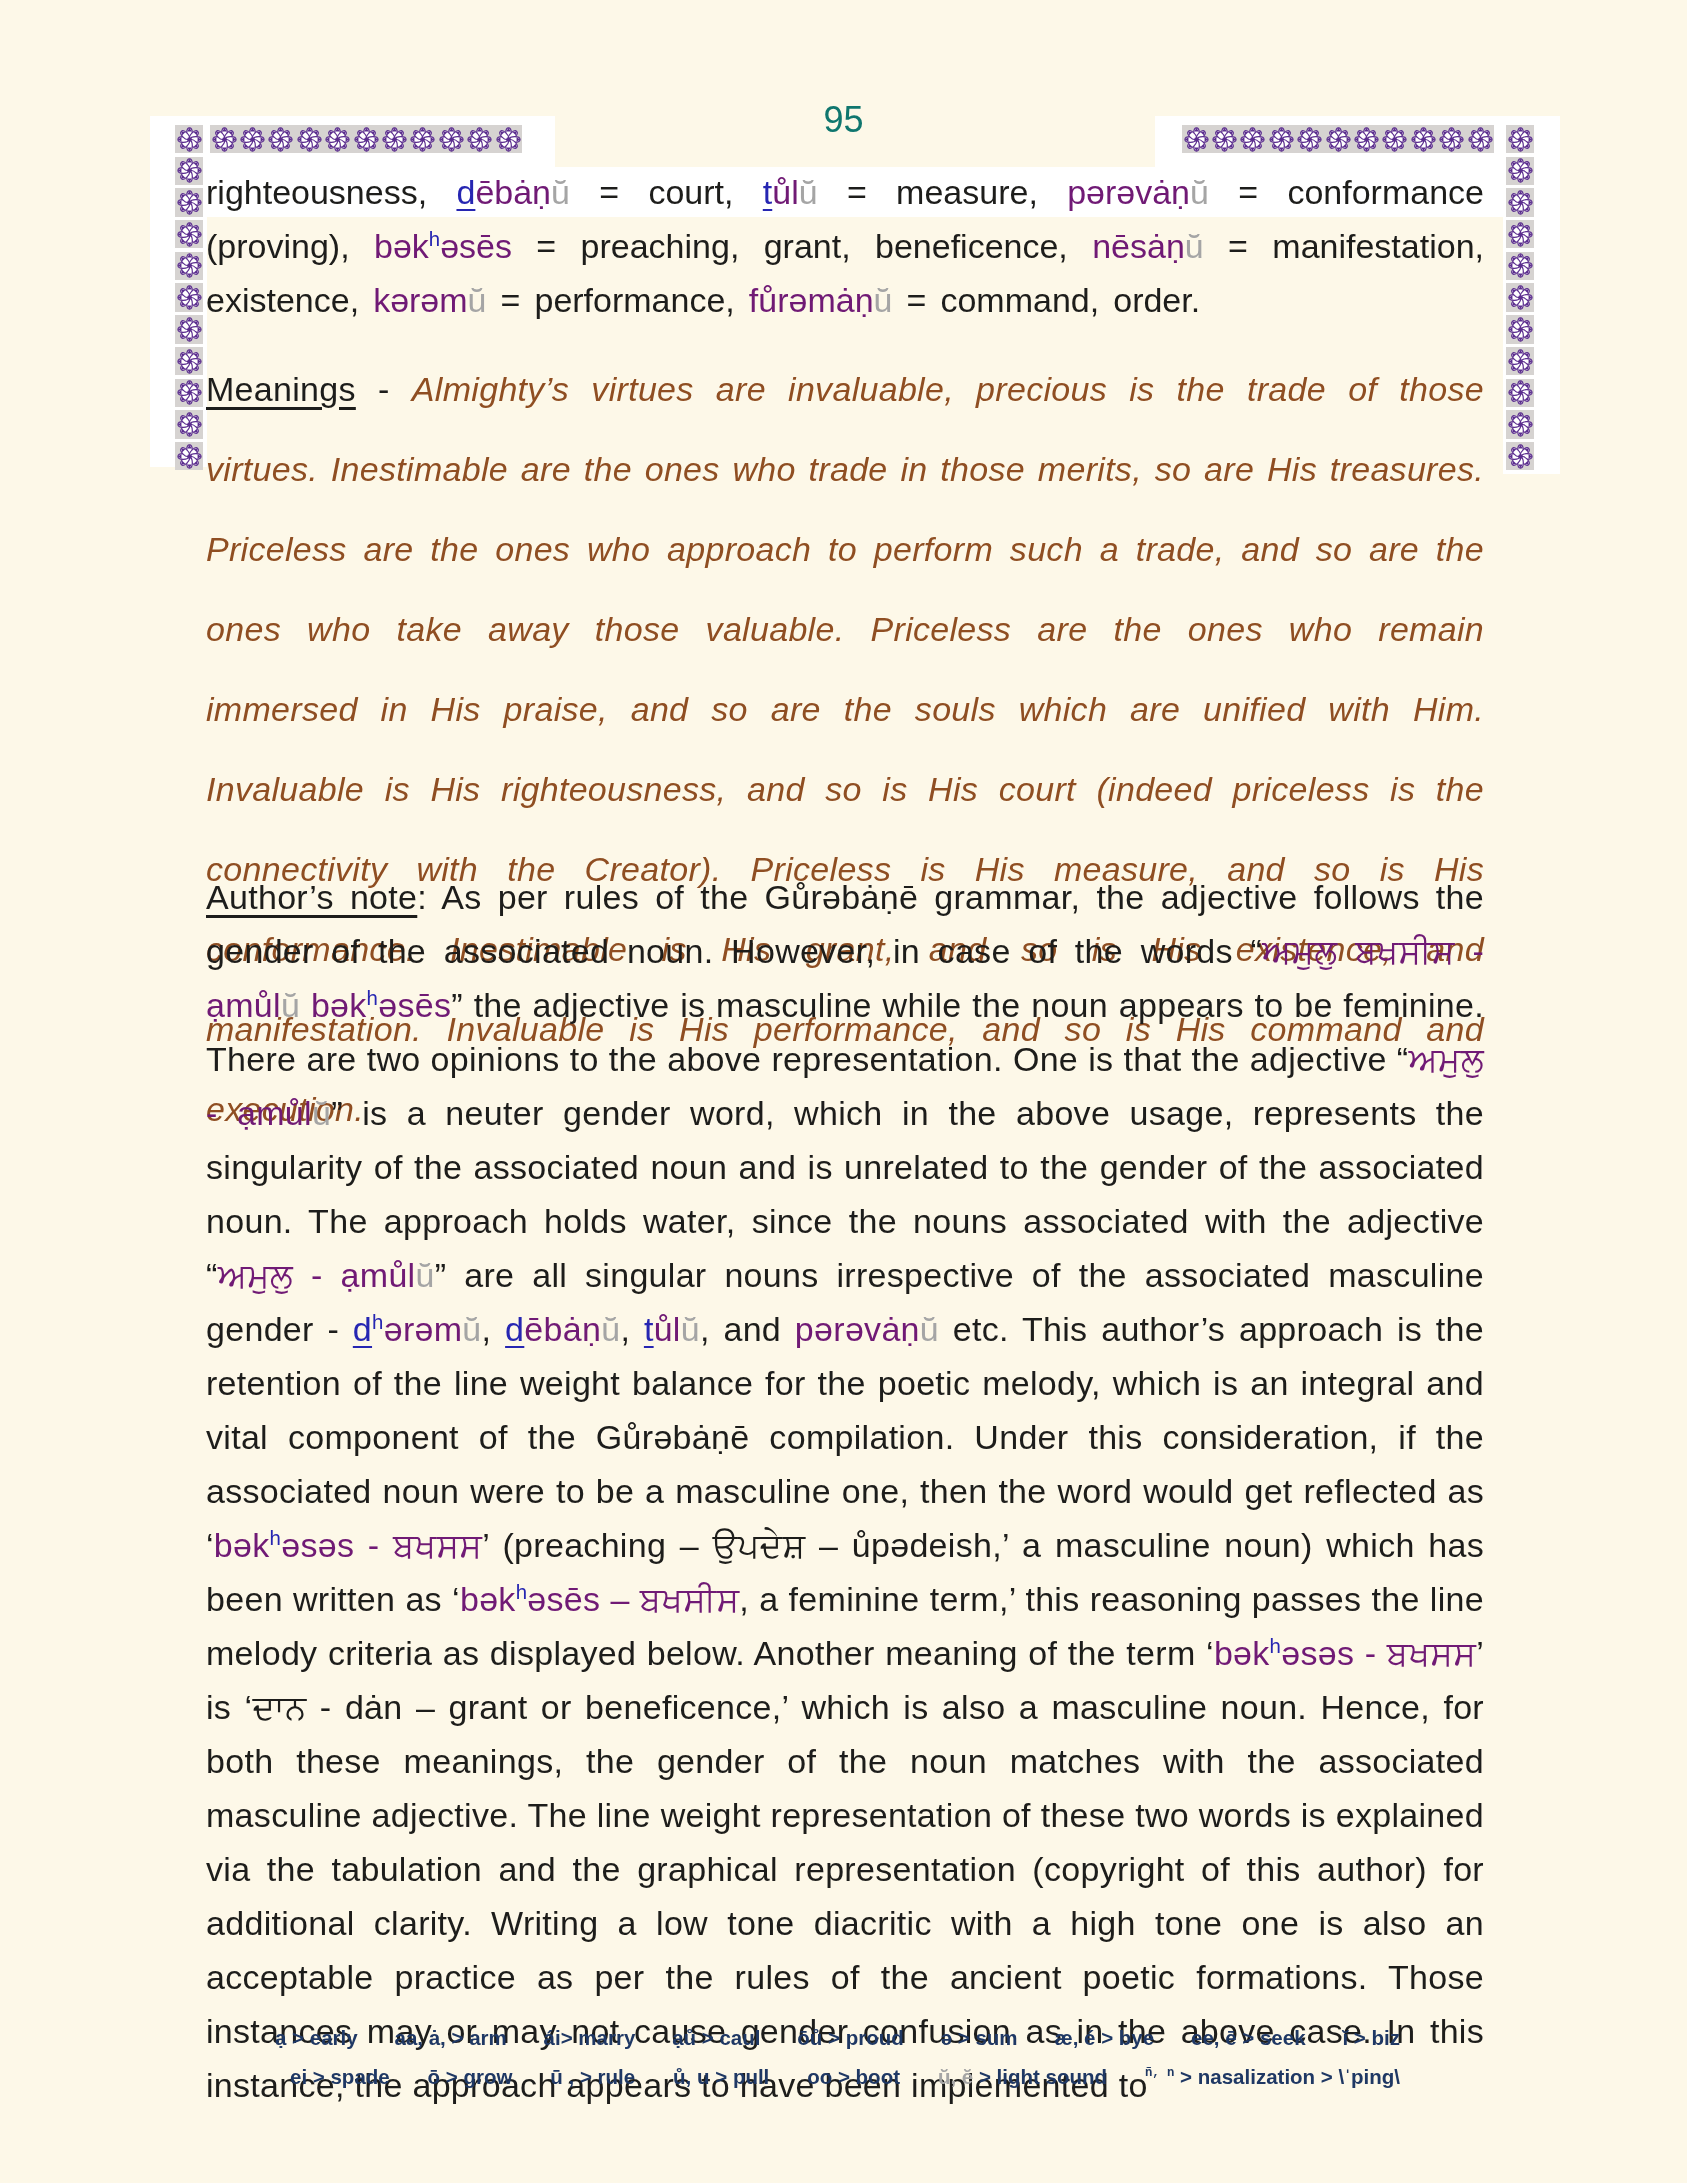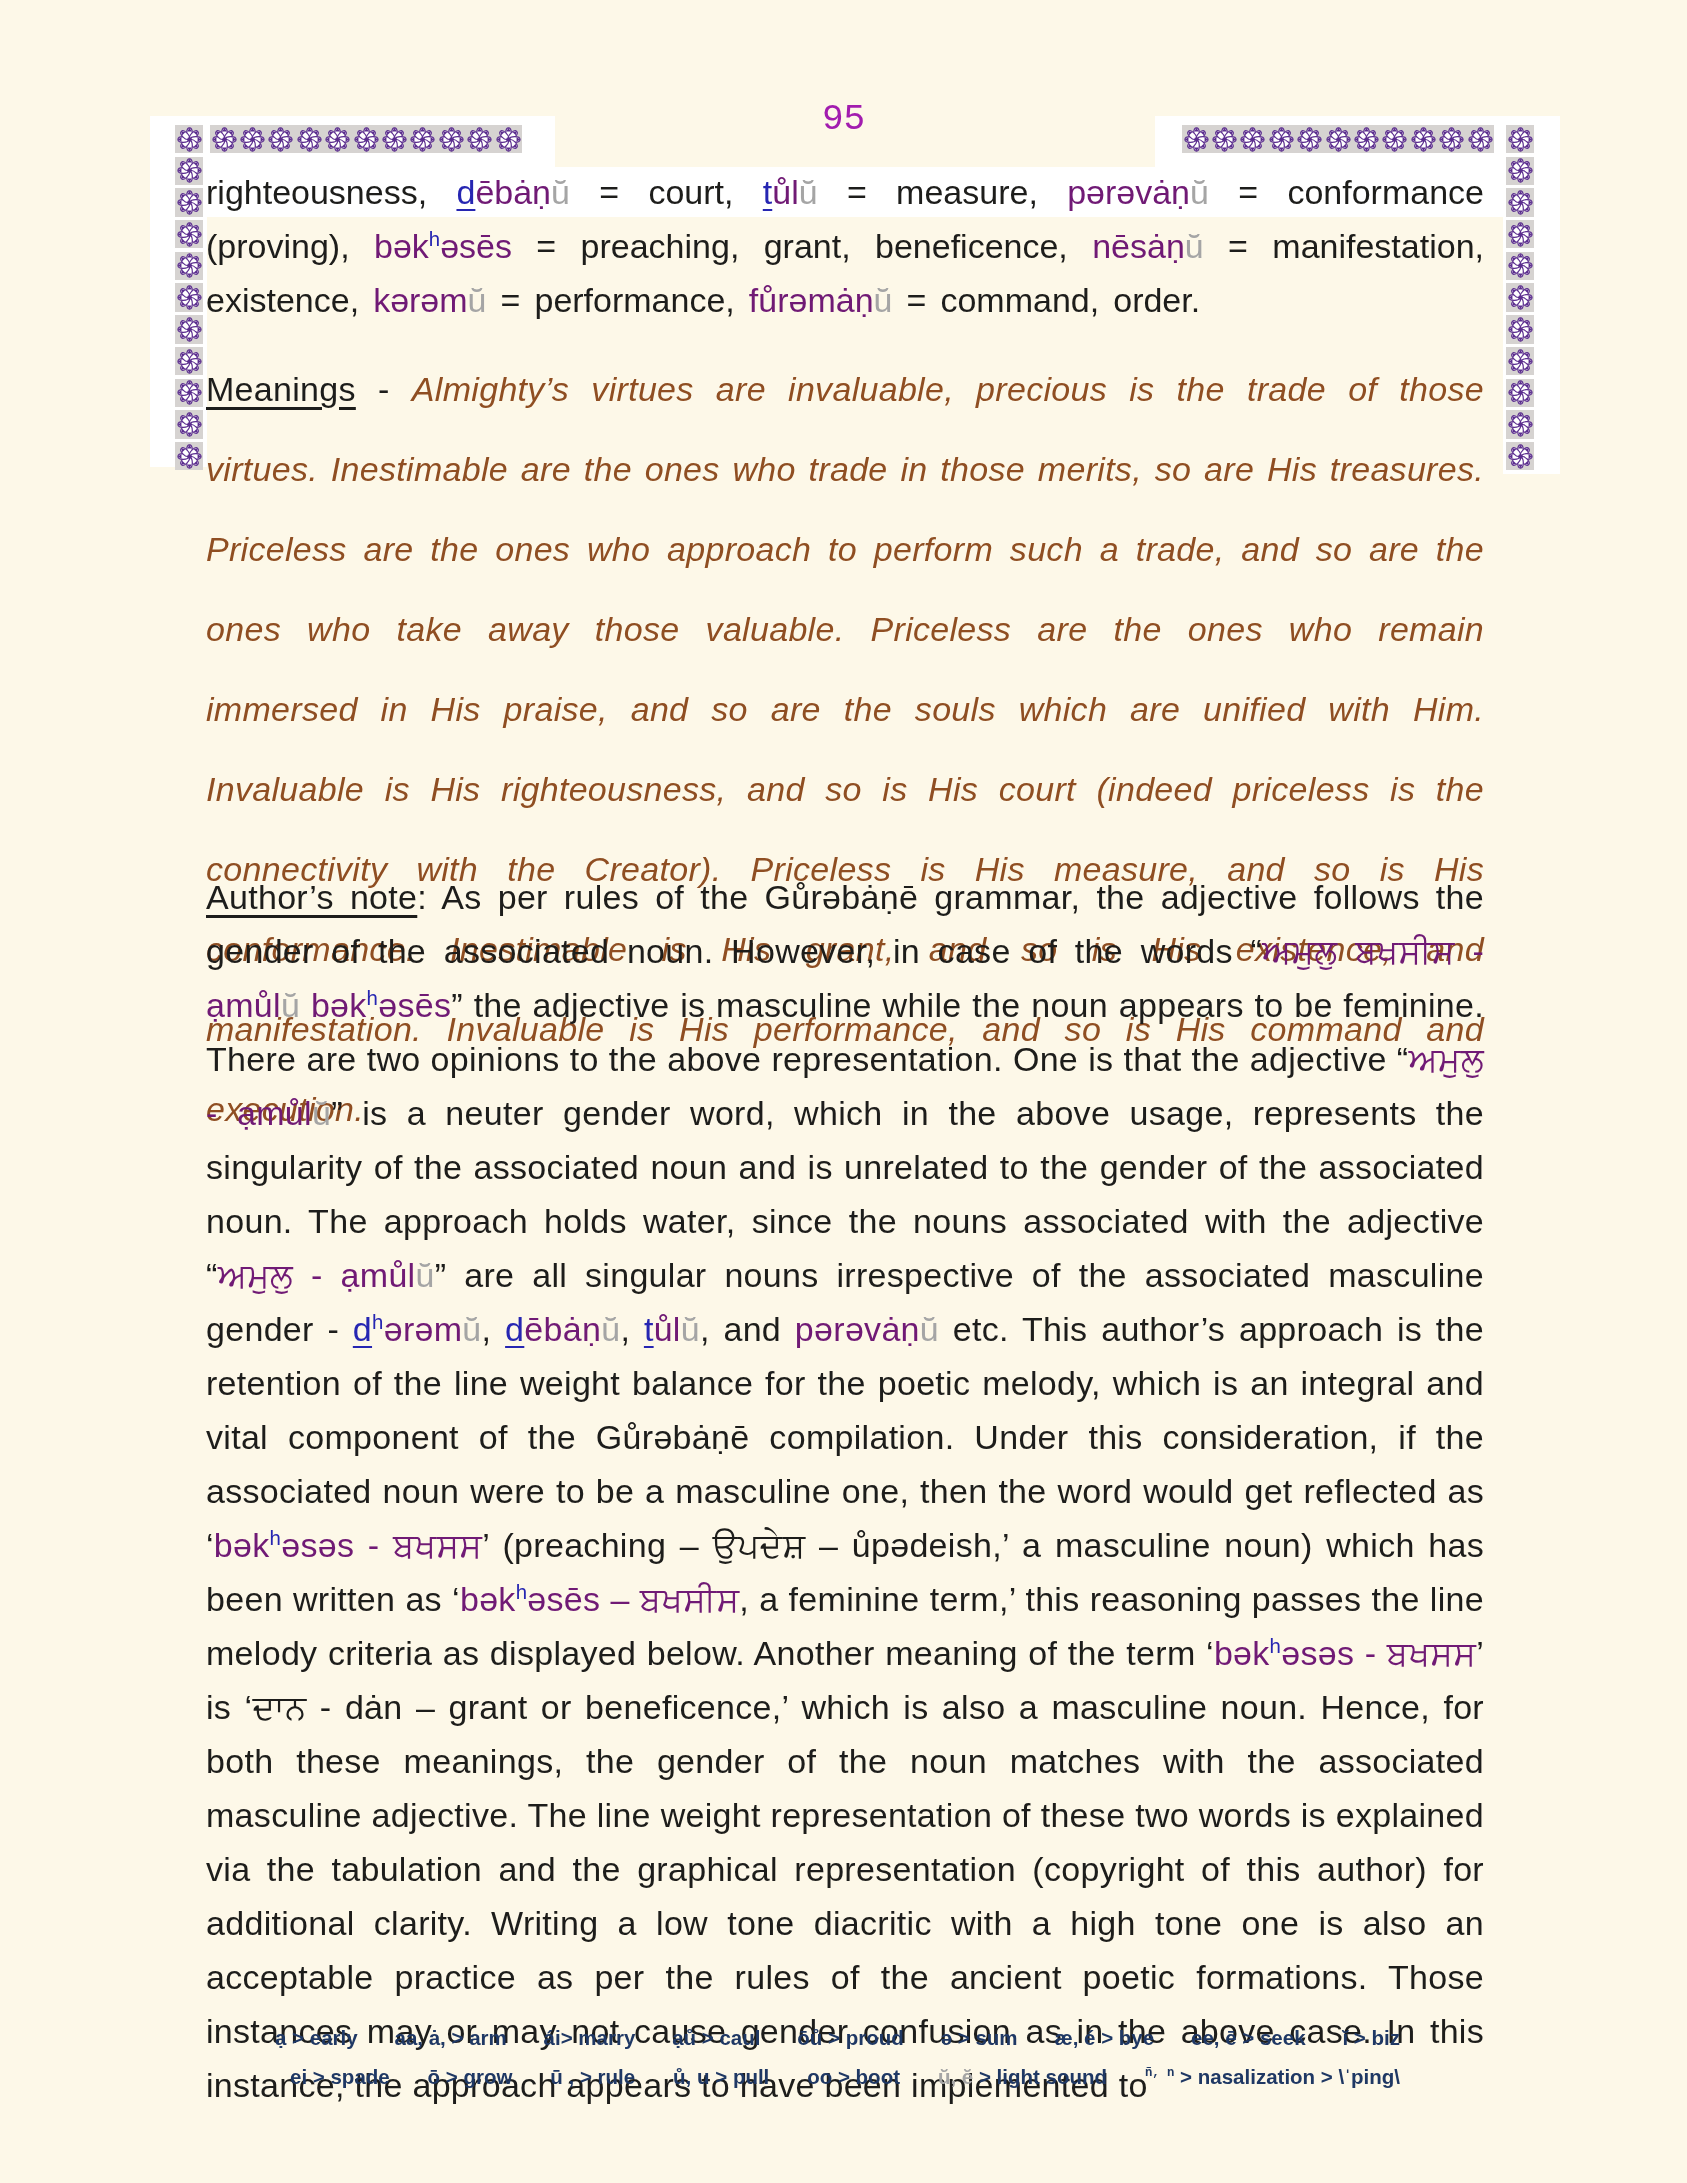--- a/index.html
+++ b/index.html
@@ -5,21 +5,21 @@
   html,body{margin:0;padding:0;}
   body{
     width:1687px;height:2183px;position:relative;overflow:hidden;
     background:#FDF8E8;
     font-family:"Liberation Sans", sans-serif;
     color:#1D1D1B;
   }
   .white-strip{position:absolute;background:#FFFFFF;}
   .page-number{
     position:absolute;top:99px;left:0;right:0;
-    text-align:center;font-size:36px;color:#a21caf;font-family:Liberation Mono, monospace;
+    text-align:center;font-size:36px;color:#0f766e;
   }
   .flower-row{position:absolute;display:flex;}
   .flower-col{position:absolute;display:flex;flex-direction:column;gap:3.3px;}
   .flower-cell{
     width:28.4px;height:28.4px;background:#D6D3D1;
     display:flex;align-items:center;justify-content:center;
   }
   .para{
     position:absolute;left:206px;width:1278px;
     text-align:justify;

